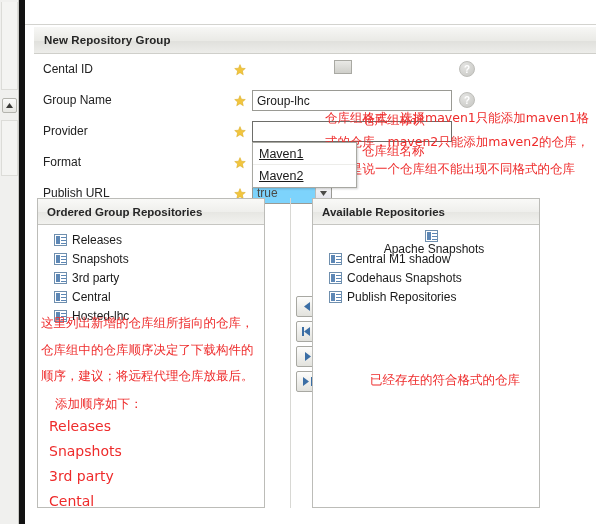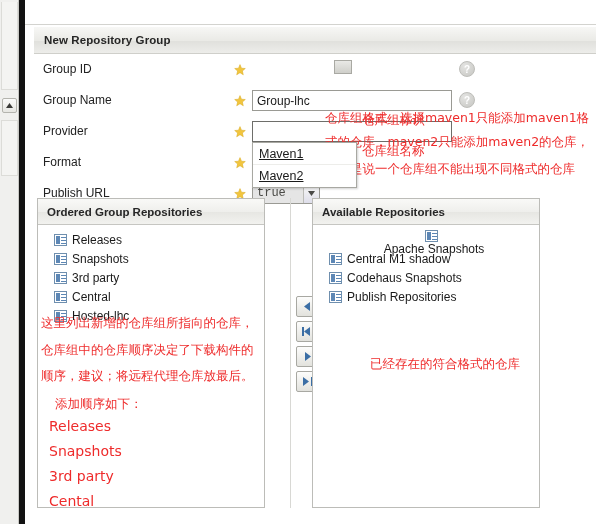--- a/index.html
+++ b/index.html
@@ -86,23 +86,23 @@
     position: absolute; left: 425px; top: 3px; width: 16px; height: 16px;
     border-radius: 50%;
     background: radial-gradient(circle at 35% 30%, #e4e4e2, #c6c6c2);
     border: 1px solid #bdbdb9;
     display: flex; align-items: center; justify-content: center;
     font-size: 10px; font-weight: bold; color: #ffffff;
   }
 
   
   .fselect {
-    position: absolute; left: 218px; top: 1px; width: 68px; height: 21px;
-    border: 1px solid #9a9a94; background: #e5e5e5;
-    font-size: 12px; color: #4a4a46; padding: 0 4px; line-height: 19px; font-family: Liberation Mono, monospace;
+    position: absolute; left: 218px; top: 1px; width: 80px; height: 21px;
+    border: 1px solid #9a9a94; background: #7dd3fc;
+    font-size: 12px; color: #4a4a46; padding: 0 4px; line-height: 19px;
   }
   .fselect .arrowbox {
     position: absolute; right: 0; top: 0; width: 16px; height: 19px;
     background: linear-gradient(#fafaf8, #dedeea);
     border-left: 1px solid #bcbcb8;
     display: flex; align-items: center; justify-content: center;
   }
 
   
   .dropdown {
@@ -209,21 +209,21 @@
   <div class="page">
     <div class="page-topstrip"></div>
 
     <div class="panel-title">
       <span>New Repository Group</span>
     </div>
 
     <div class="form-area">
 
       <div class="frow" style="top:4px;">
-        <div class="flabel">Group ID</div>
+        <div class="flabel">Cental ID</div>
         <svg class="star" viewBox="0 0 12 12">
           <polygon points="6,0.6 7.5,4.2 11.3,4.5 8.4,7 9.3,10.8 6,8.7 2.7,10.8 3.6,7 0.7,4.5 4.5,4.2" fill="#f2c53d" stroke="#d6a81f" stroke-width=".5"></polygon>
         </svg>
         <div class="help-icon">?</div>
       </div>
       <div class="anno" style="left:328px; top:58px;">仓库组标识</div>
 
       <div class="frow" style="top:35px;">
         <div class="flabel">Group Name</div>
         <svg class="star" viewBox="0 0 12 12">
@@ -357,16 +357,16 @@
           <span class="ricon"></span>
           <span>Codehaus Snapshots</span>
         </div>
         <div class="litem">
           <span class="ricon"></span>
           <span>Publish Repositories</span>
         </div>
       </div>
     </div>
 
-    <div class="anno" style="left:345px; top:356px;">已经存在的符合格式的仓库</div>
+    <div class="anno" style="left:345px; top:372px;">已经存在的符合格式的仓库</div>
 
   </div>
 </div>
 
 </body></html>

